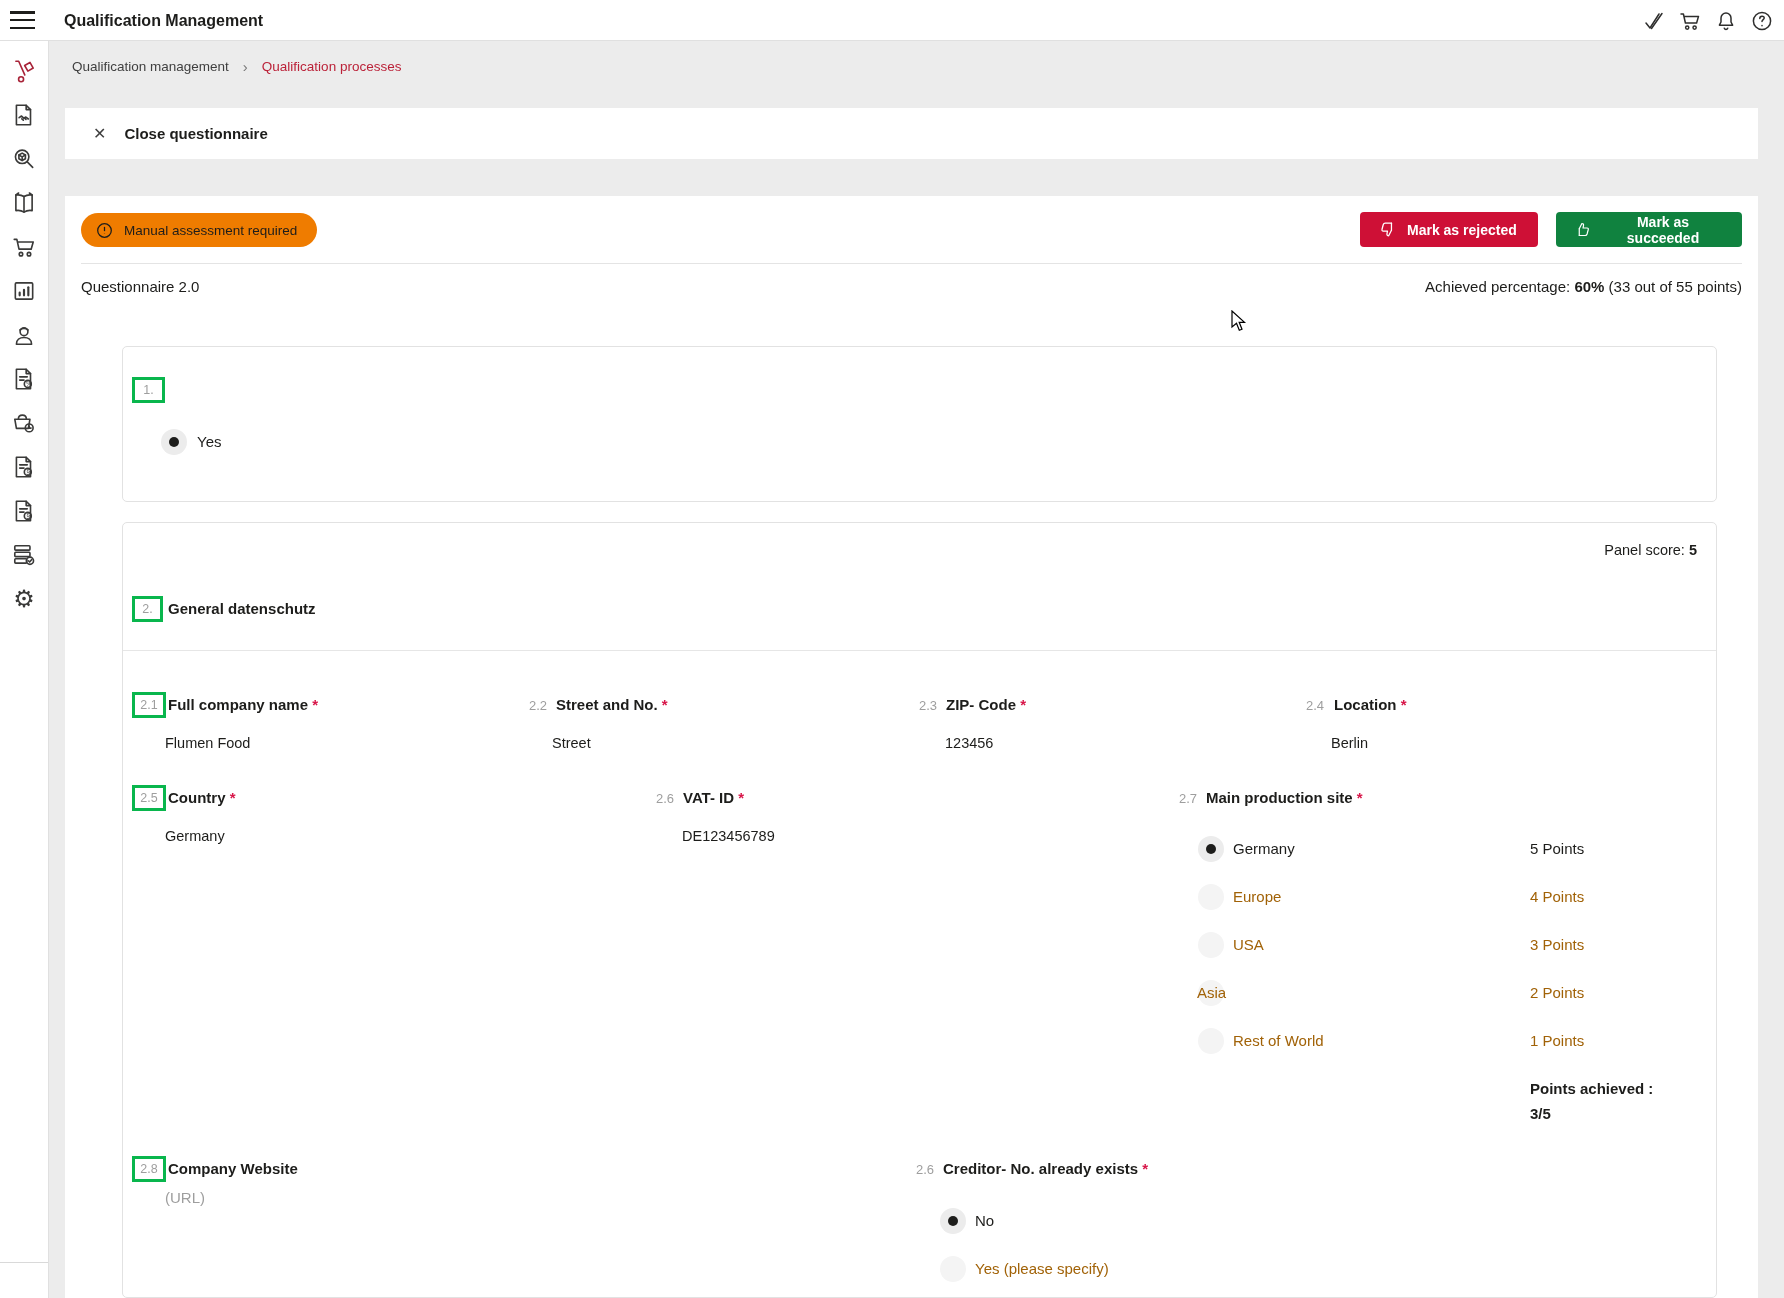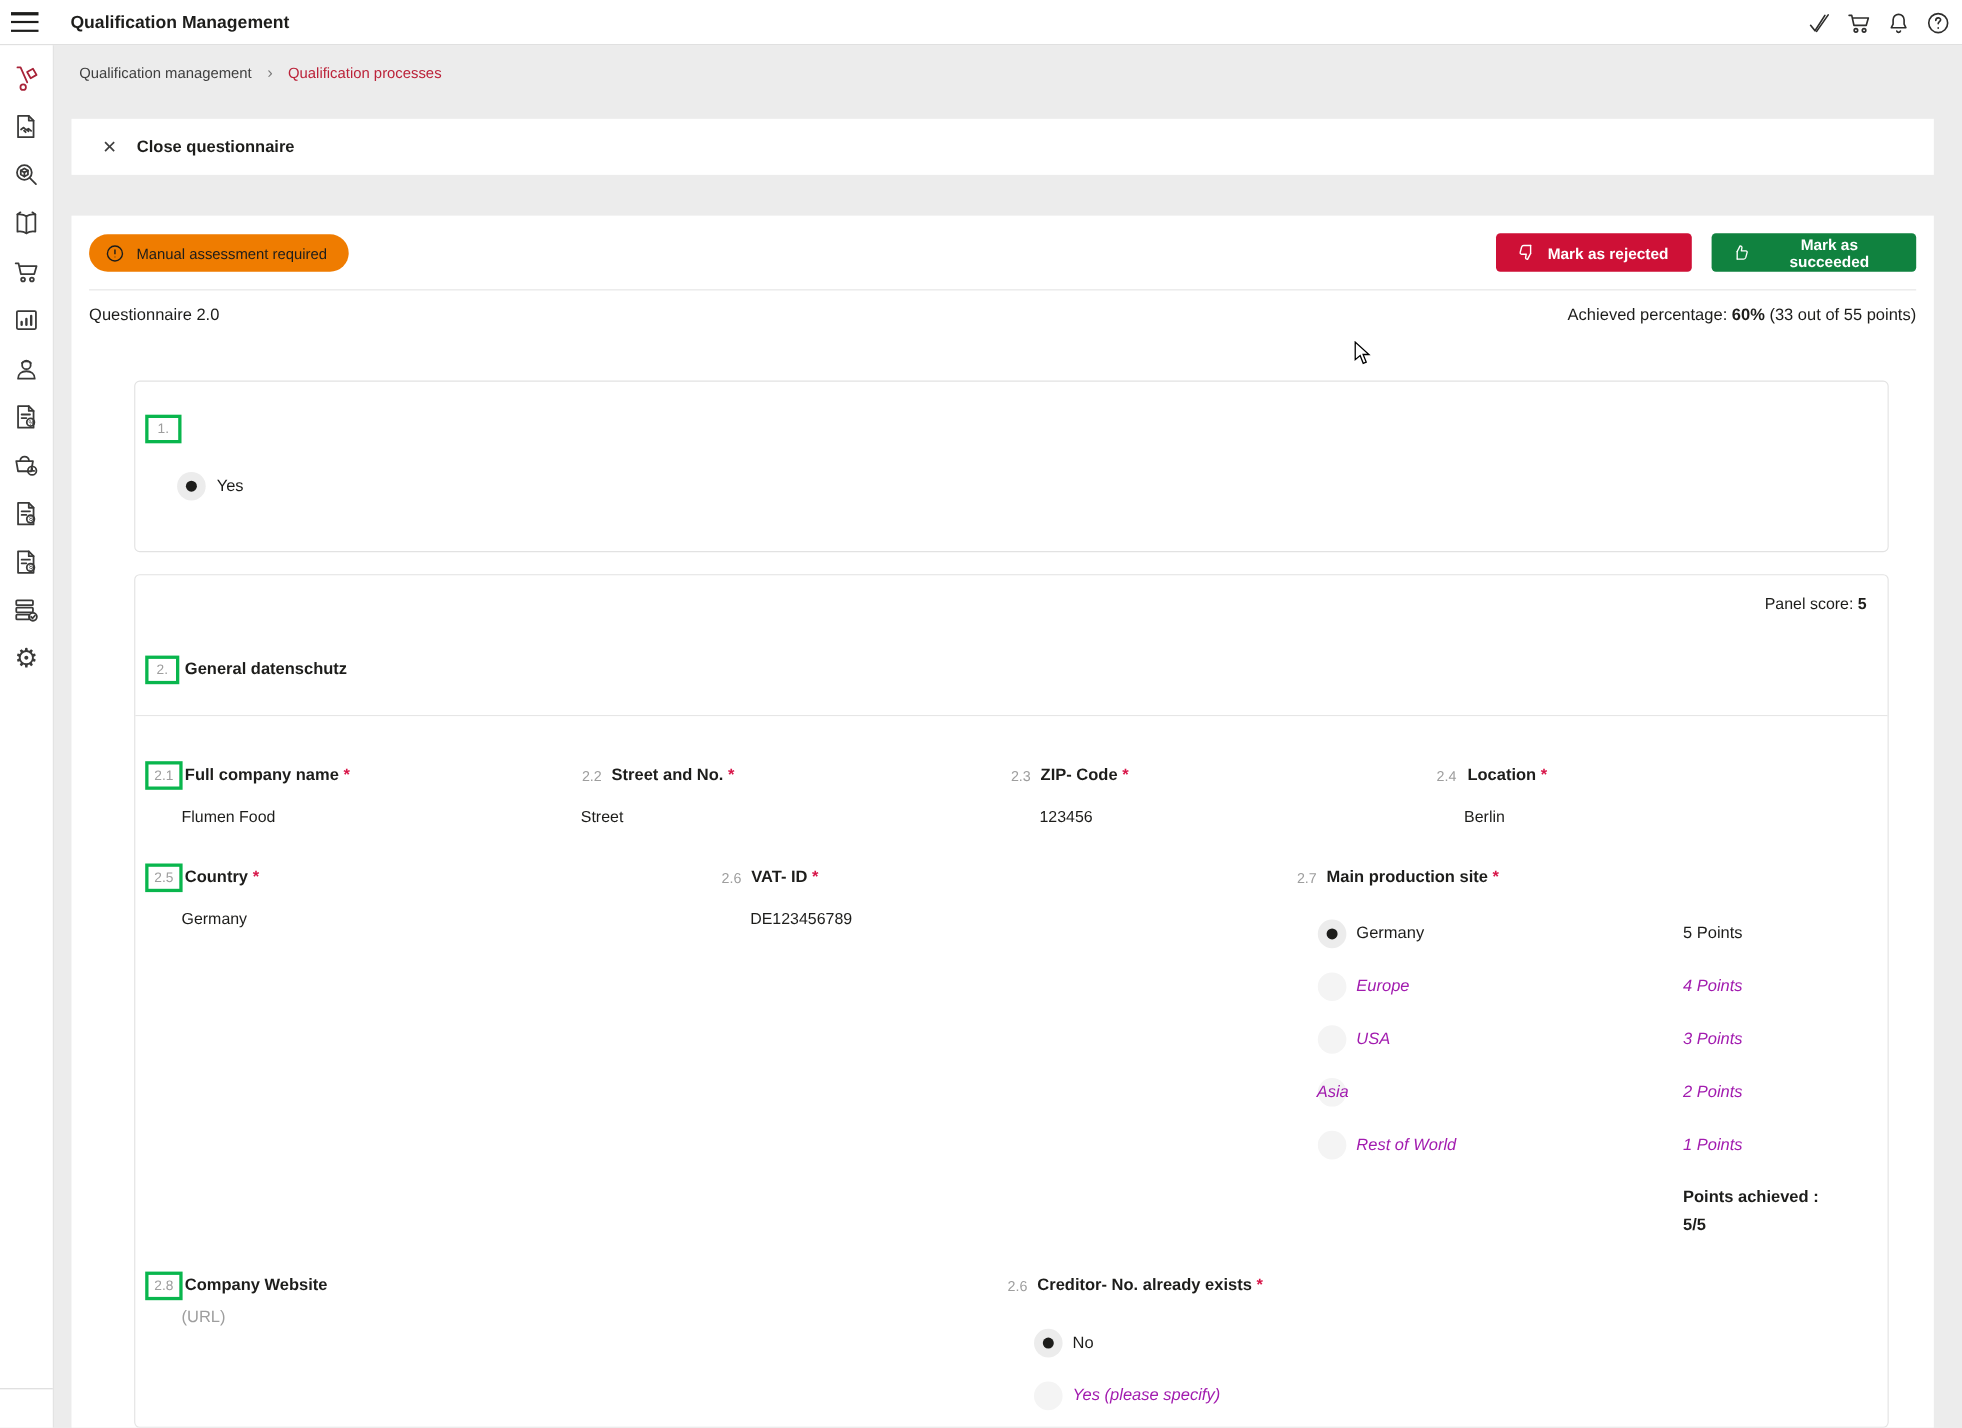--- a/index.html
+++ b/index.html
@@ -76,21 +76,21 @@
   .redacted { display:inline-block; height:15px; border-radius:2px; vertical-align:-2px;
               background:repeating-linear-gradient(90deg,#c9c9c9 0 7px,#ebebeb 7px 14px,#dcdcdc 14px 21px);
               filter:blur(2px); }
   .req { color:#d8174a; font-weight:bold; }
 
   .radio { position:absolute; width:26px; height:26px; border-radius:50%; background:#ececec; cursor:pointer; }
   .radio::after { content:""; position:absolute; inset:8px; border-radius:50%; background:#1d1d1b; }
   .radio.disabled { background:#f4f4f4; cursor:default; }
   .radio.disabled::after { display:none; }
   .radio-label { position:absolute; font-size:15px; line-height:20px; }
-  .radio-label.disabled, .points.disabled { color:#a21caf;font-style:italic; }
+  .radio-label.disabled, .points.disabled { color:#a16207; }
   .points { position:absolute; left:1407px; font-size:15px; line-height:20px; }
 
   .panel-score { position:absolute; right:19px; top:19px; font-size:14.5px; }
   .panel-score b { font-weight:bold; }
   .sec-title { position:absolute; left:45px; top:73px; height:26px; line-height:26px;
                font-size:15px; font-weight:bold; }
   .sec-divider { position:absolute; left:0; top:127px; width:100%; border-top:1px solid #e6e6e6; }
 
   .f-label { position:absolute; font-size:15px; font-weight:bold; line-height:20px; }
   .f-value { position:absolute; font-size:14.5px; line-height:20px; }
@@ -300,21 +300,21 @@
       <div class="num-green" style="left:9px; top:73px; width:31px;">2.</div>
       <div class="sec-title">General datenschutz</div>
       <div class="sec-divider"></div>
 
       <div class="num-green" style="left:9px; top:169px; width:34px;">2.1</div>
       <div class="f-label" style="left:45px; top:172px;"><span>Full company name</span> <span class="req">*</span></div>
       <div class="f-value" style="left:42px; top:210px;">Flumen Food</div>
 
       <div class="num-gray" style="left:406px; top:175px;">2.2</div>
       <div class="f-label" style="left:433px; top:172px;"><span>Street and No.</span> <span class="req">*</span></div>
-      <div class="f-value" style="left:405px; top:210px;text-align:right;">Street</div>
+      <div class="f-value" style="left:429px; top:210px;text-align:right;">Street</div>
 
       <div class="num-gray" style="left:796px; top:175px;">2.3</div>
       <div class="f-label" style="left:823px; top:172px;"><span>ZIP- Code</span> <span class="req">*</span></div>
       <div class="f-value" style="left:822px; top:210px;">123456</div>
 
       <div class="num-gray" style="left:1183px; top:175px;">2.4</div>
       <div class="f-label" style="left:1211px; top:172px;"><span>Location</span> <span class="req">*</span></div>
       <div class="f-value" style="left:1208px; top:210px;">Berlin</div>
 
       <div class="num-green" style="left:9px; top:262px; width:34px;">2.5</div>
@@ -342,21 +342,21 @@
 
       <div class="radio disabled" style="left:1075px; top:457px;"></div>
       <div class="radio-label disabled" style="left:1074px; top:460px;">Asia</div>
       <div class="points disabled" style="top:460px;">2 Points</div>
 
       <div class="radio disabled" style="left:1075px; top:505px;"></div>
       <div class="radio-label disabled" style="left:1110px; top:508px;">Rest of World</div>
       <div class="points disabled" style="top:508px;">1 Points</div>
 
       <div class="pa" style="top:556px;">Points achieved :</div>
-      <div class="pa" style="top:581px;">5/5</div>
+      <div class="pa" style="top:581px;">3/5</div>
 
       <div class="num-green" style="left:9px; top:633px; width:34px;">2.8</div>
       <div class="f-label" style="left:45px; top:636px;">Company Website</div>
       <div class="f-hint" style="left:42px; top:665px;">(URL)</div>
 
       <div class="num-gray" style="left:793px; top:639px;">2.6</div>
       <div class="f-label" style="left:820px; top:636px;"><span>Creditor- No. already exists</span> <span class="req">*</span></div>
 
       <div class="radio" style="left:817px; top:685px;"></div>
       <div class="radio-label" style="left:852px; top:688px;">No</div>

